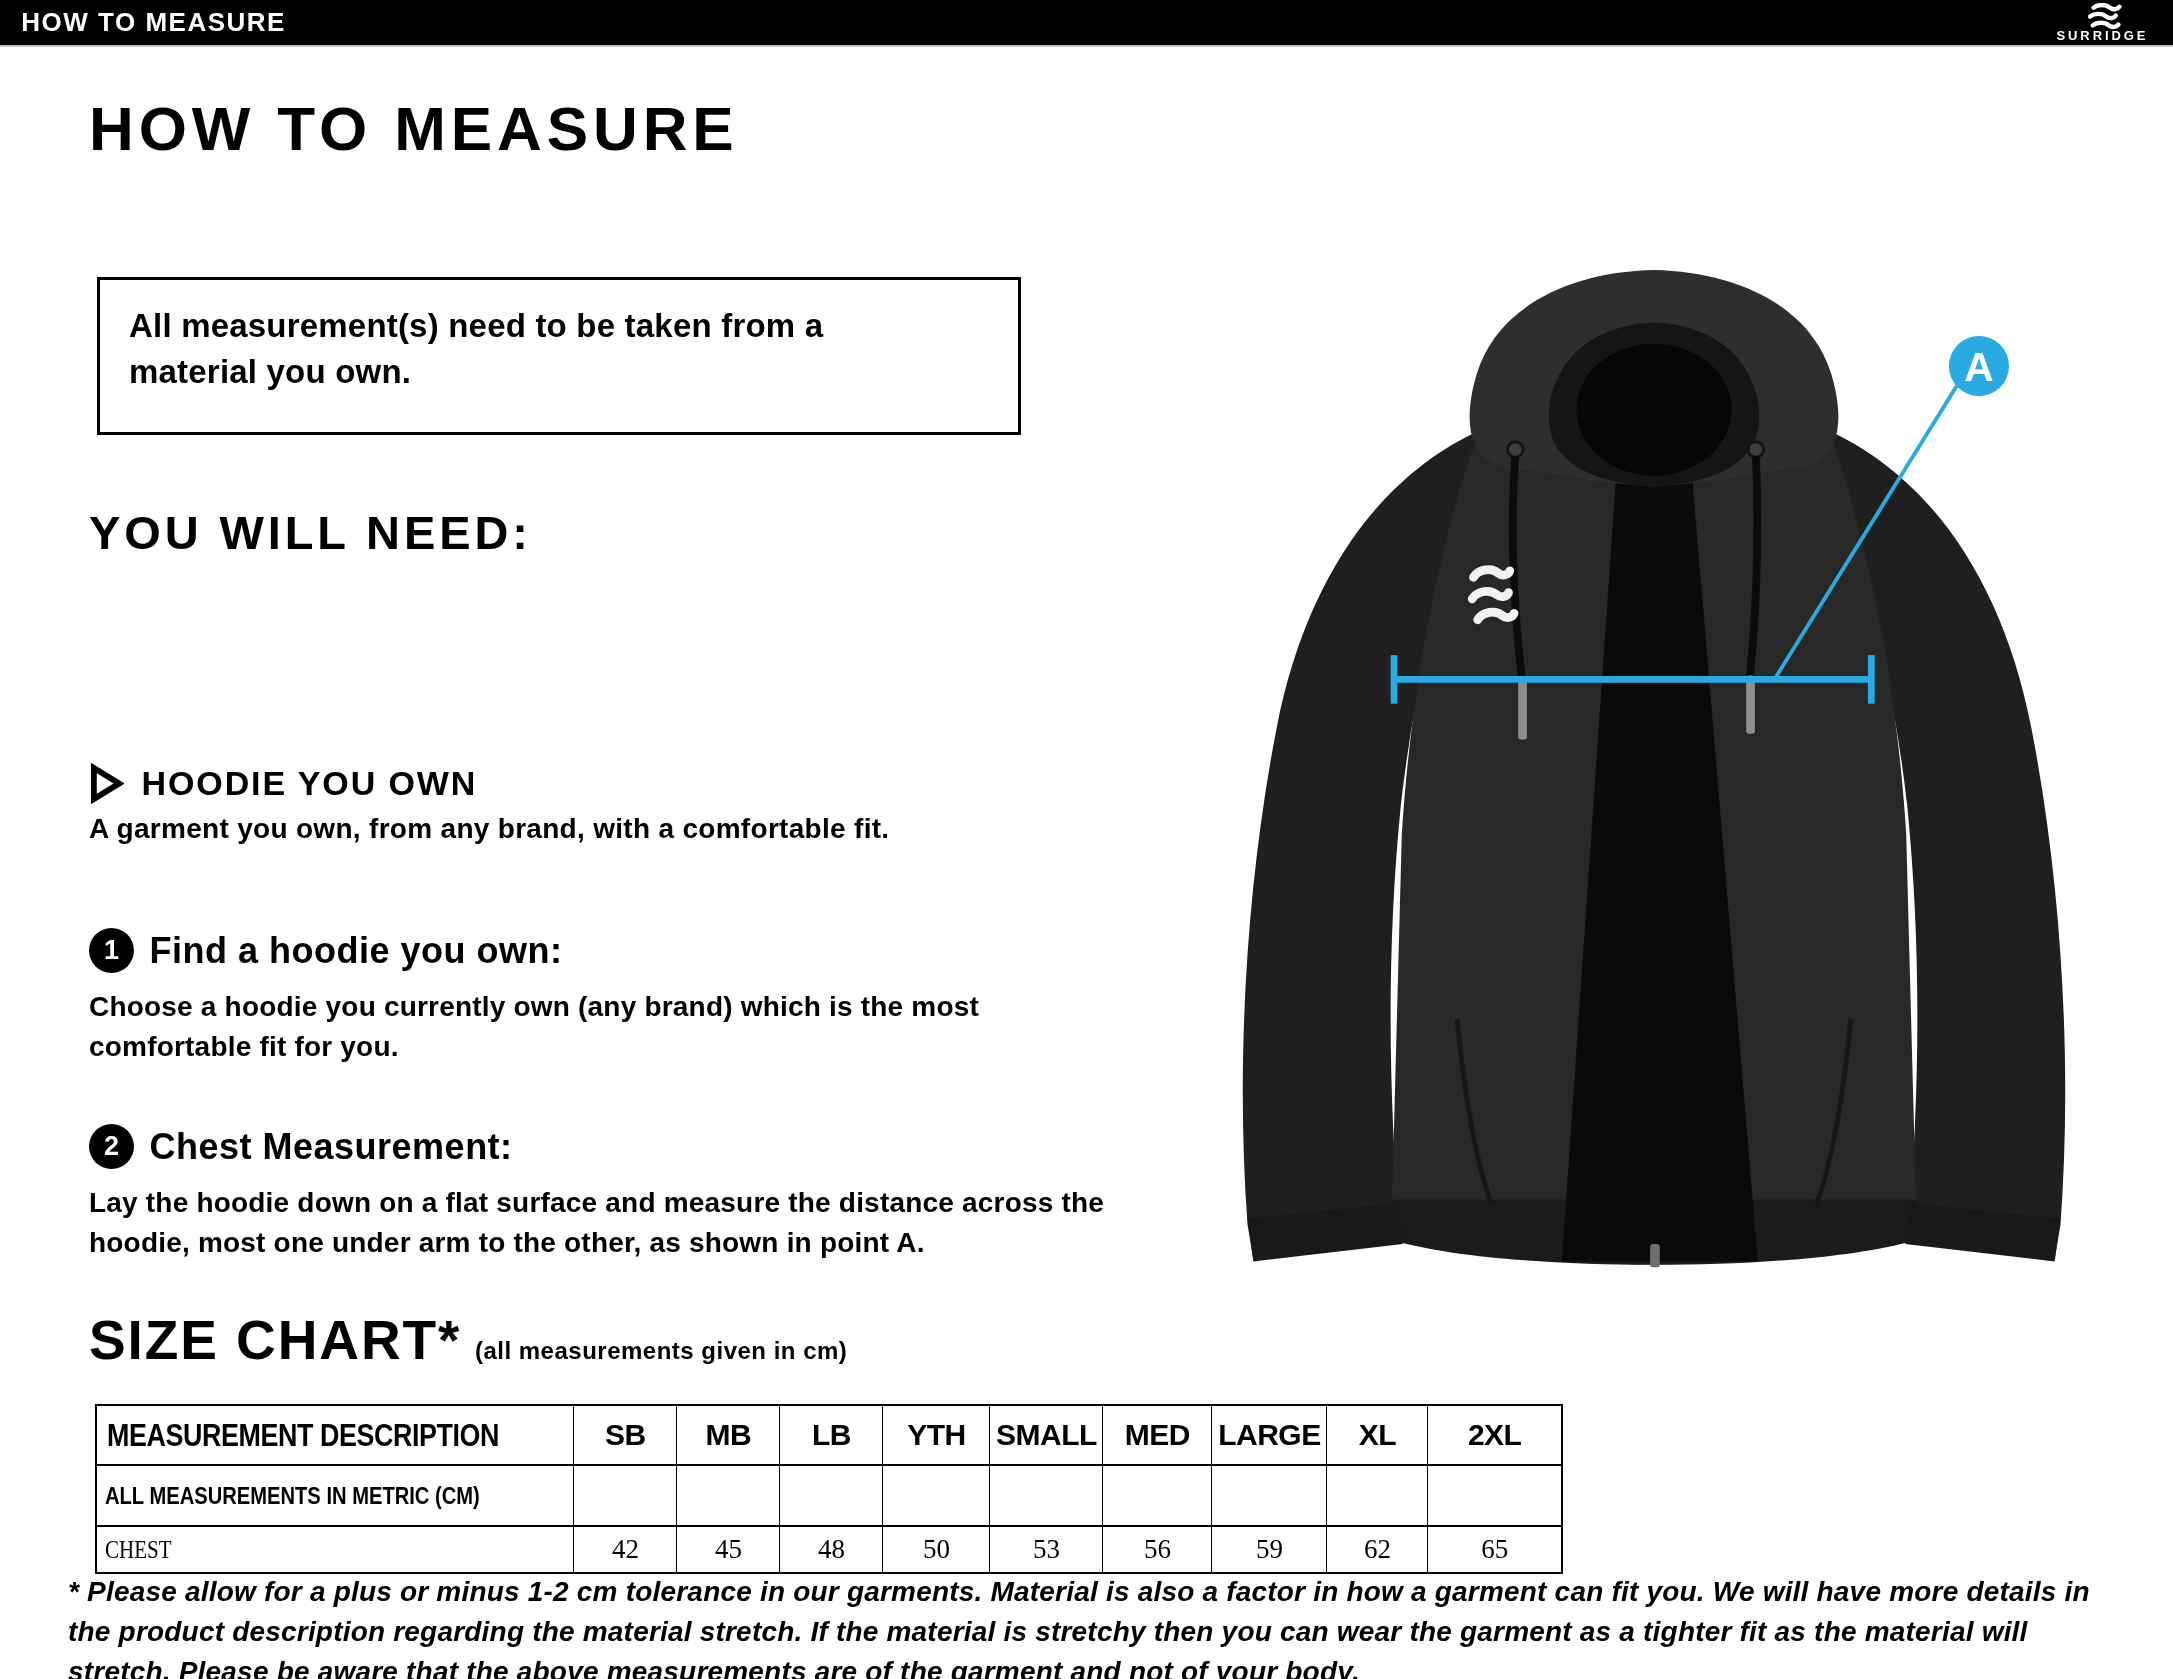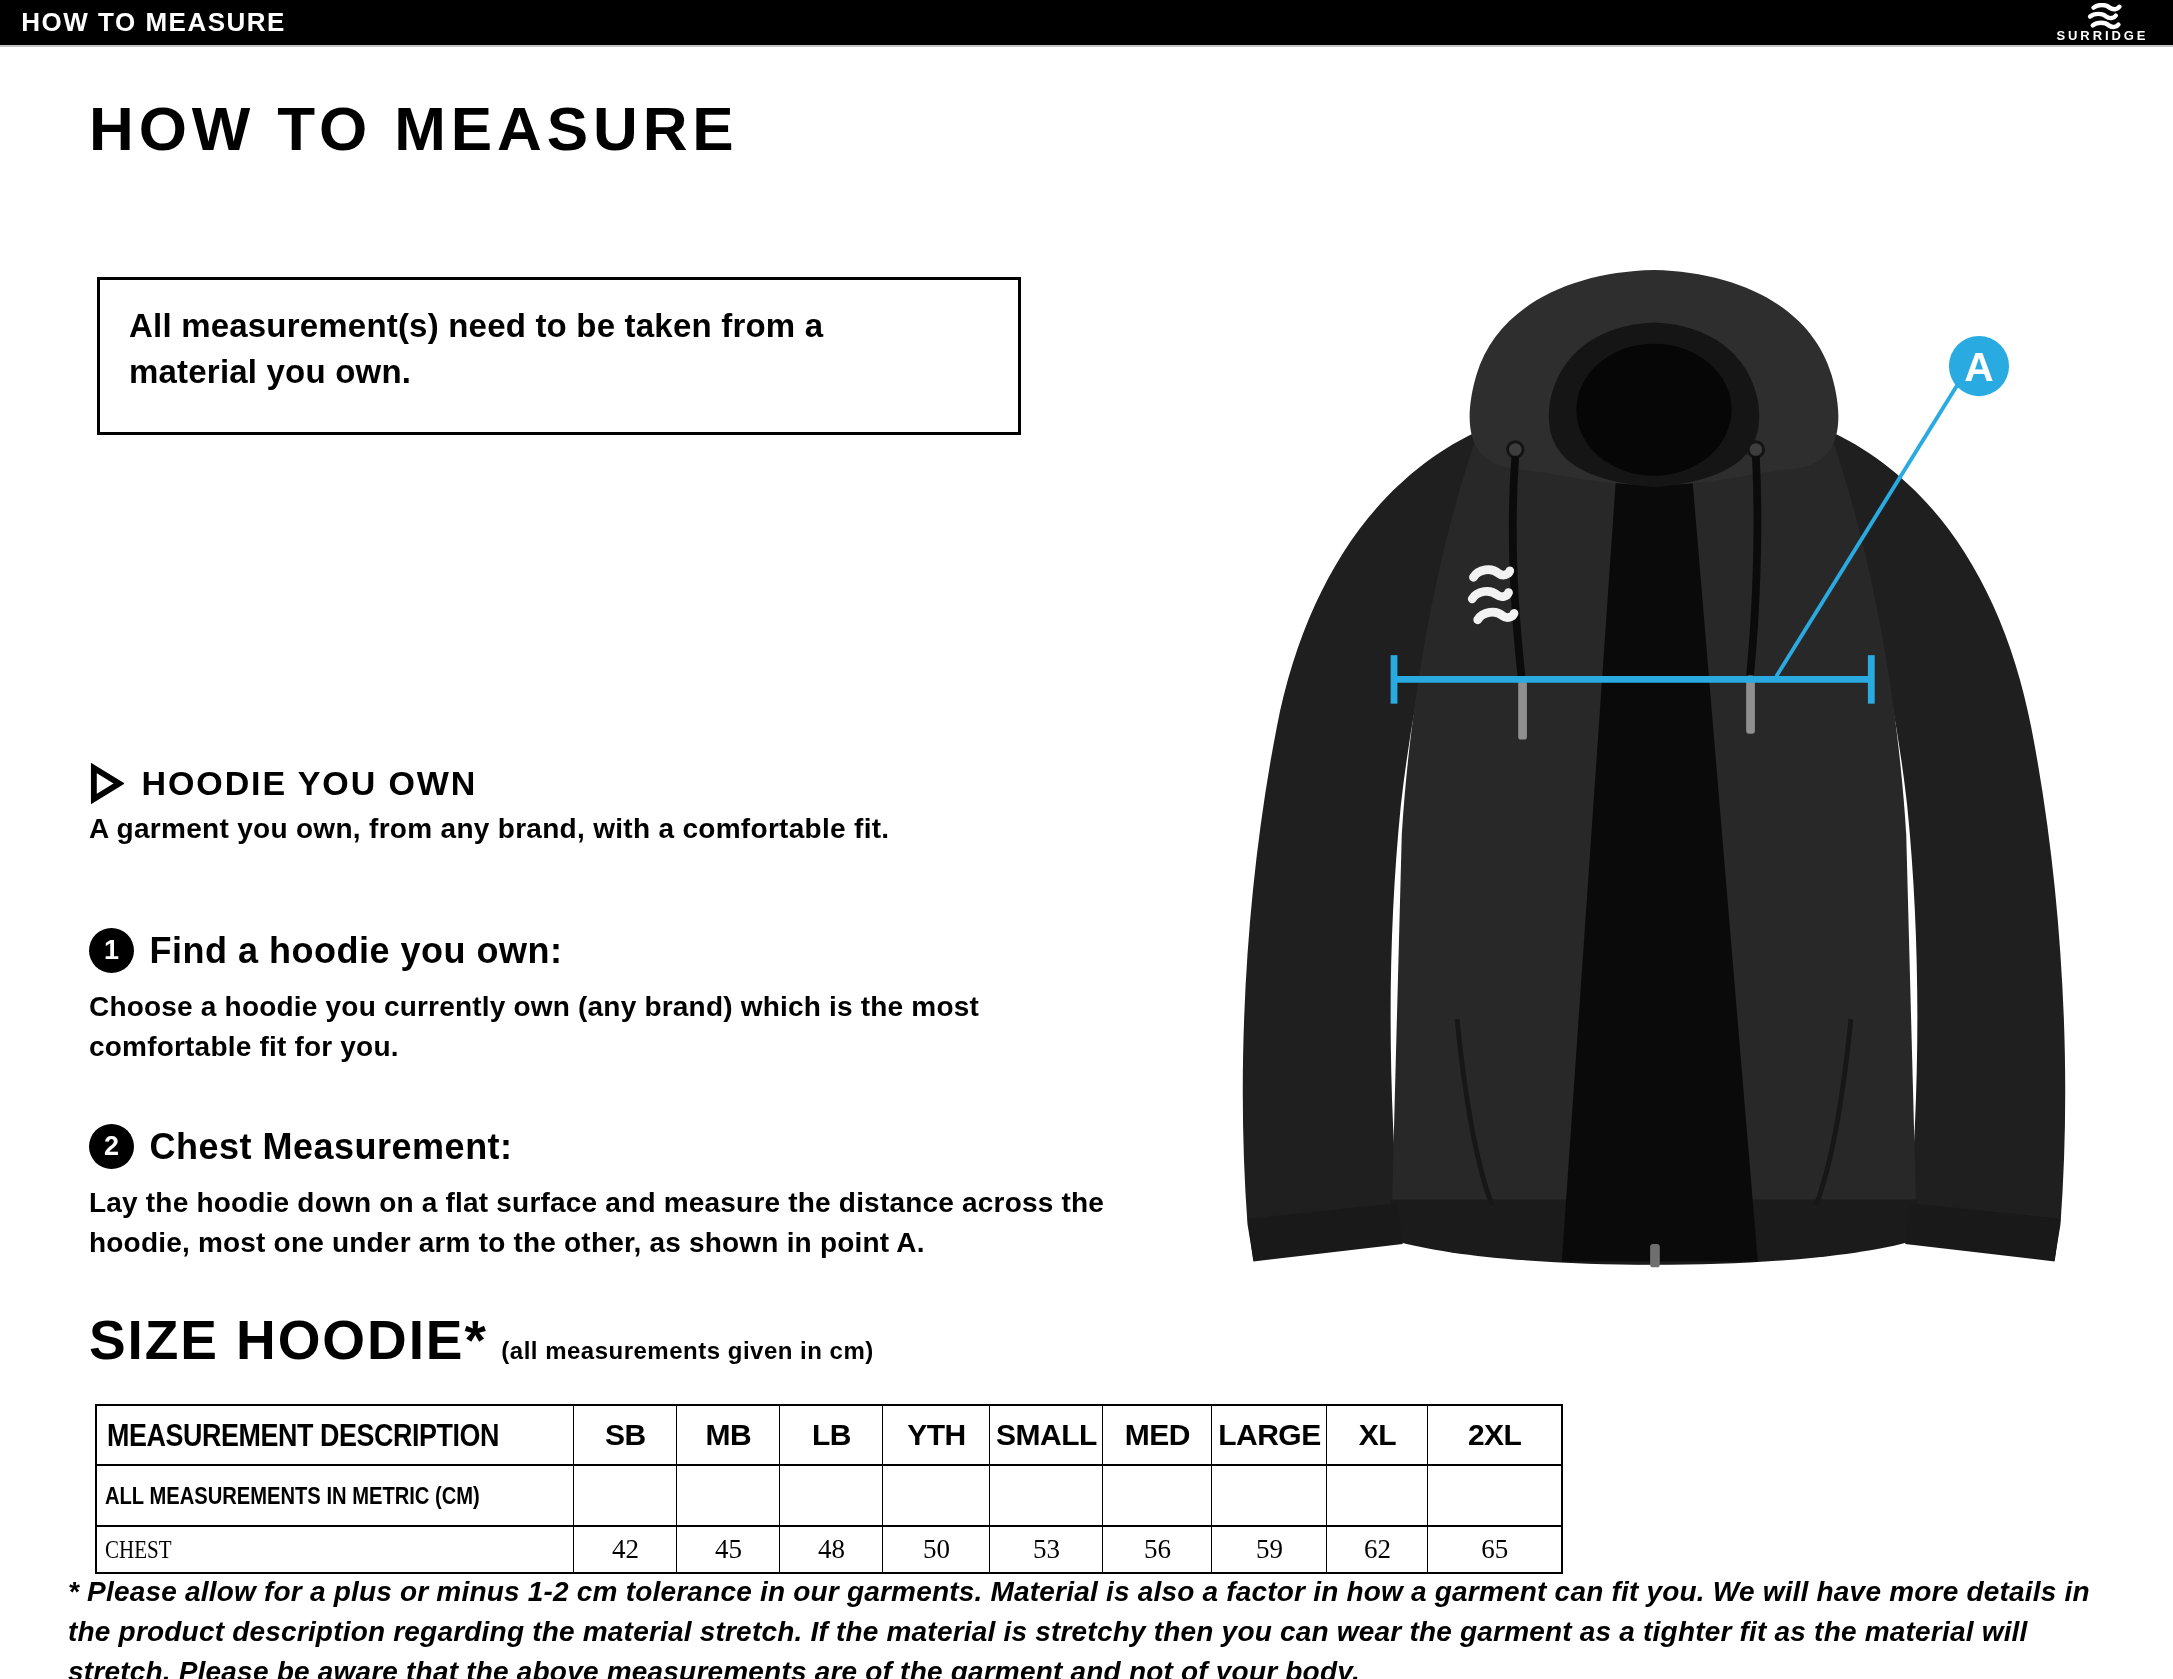--- a/index.html
+++ b/index.html
@@ -81,20 +81,21 @@
       <span class="brand-word">SURRIDGE</span>
     </div>
   </header>
 
   <h1 class="abs h1">HOW TO MEASURE</h1>
 
   <div class="abs notice-box">
     <p>All measurement(s) need to be taken from a material you own.</p>
   </div>
 
+  <h2 class="abs h2 ywn">YOU WILL NEED:</h2>
 
 
   <div class="abs need-item" style="top:763px;">
     <div class="need-head">
       <svg width="35" height="41" viewBox="0 0 36 42" aria-hidden="true">
         <polygon points="5,5 31,21 5,37" fill="#ffffff" stroke="#000000" stroke-width="6" stroke-linejoin="miter"></polygon>
       </svg>
       <span class="need-label">HOODIE YOU OWN</span>
     </div>
     <div class="need-desc">A garment you own, from any brand, with a comfortable fit.</div>
@@ -110,21 +111,21 @@
 
   <div class="abs step" style="top:1124px;">
     <div class="step-head">
       <span class="step-num">2</span>
       <span class="step-title">Chest Measurement:</span>
     </div>
     <p class="step-body w2">Lay the hoodie down on a flat surface and measure the distance across the hoodie, most one under arm to the other, as shown in point A.</p>
   </div>
 
   <div class="abs sc-head">
-    <span class="sc-title">SIZE HOODIE*</span>
+    <span class="sc-title">SIZE CHART*</span>
     <span class="sc-sub">(all measurements given in cm)</span>
   </div>
 
   <table class="abs size-table">
     <colgroup>
       <col style="width:456px">
         <col style="width:103px">
         <col style="width:103px">
         <col style="width:103px">
       <col style="width:107px">

